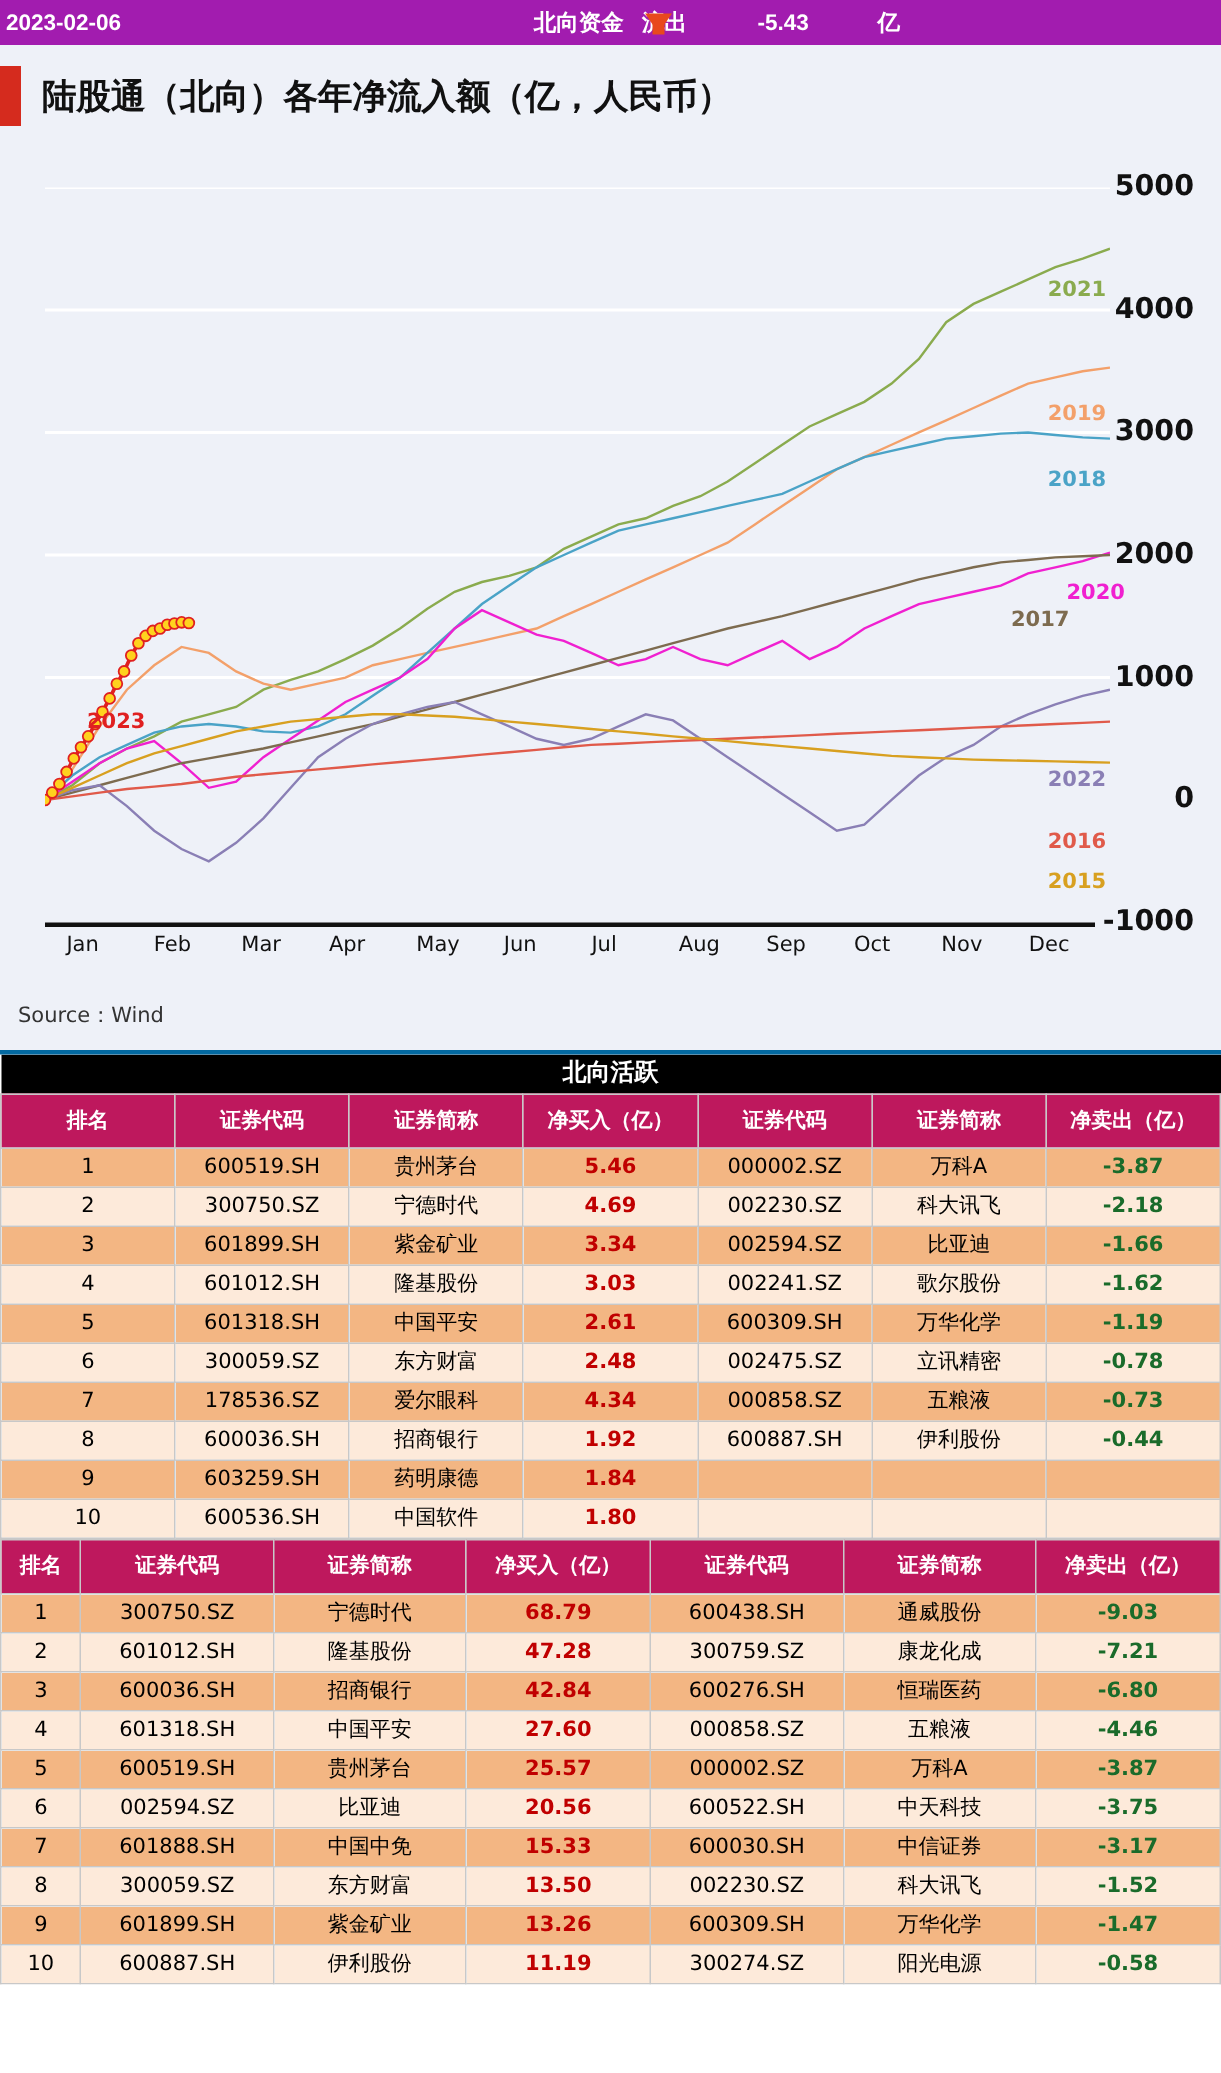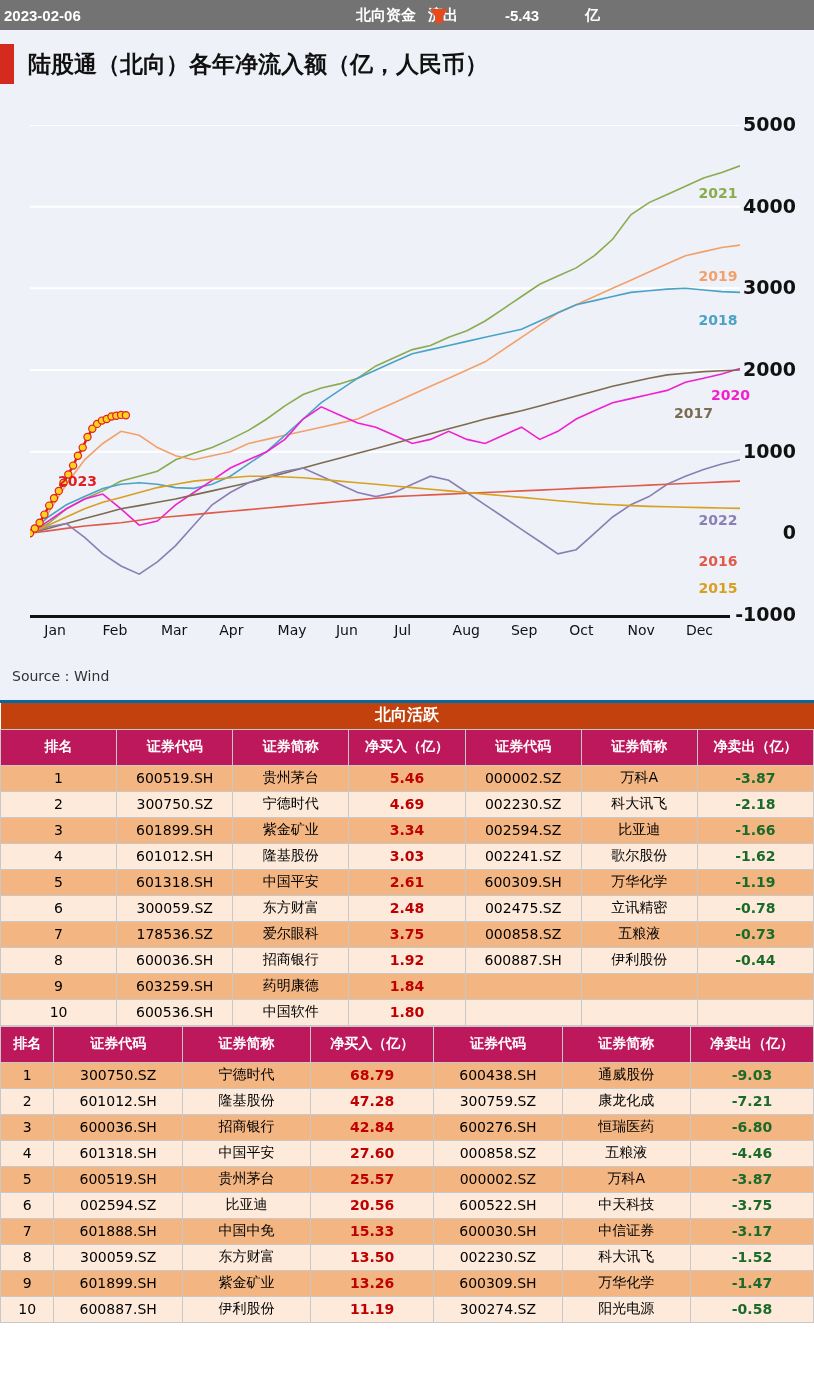--- a/index.html
+++ b/index.html
@@ -6,21 +6,21 @@
   html, body { margin:0; padding:0; }
   body {
     width: 814px;
     font-family: "Liberation Sans", "DejaVu Sans", sans-serif;
     background: #ffffff;
     color: #000;
   }
   
   .topbar {
     height: 30px;
-    background: #737373;
+    background: #a21caf;
     color: #fff;
     display: flex;
     align-items: center;
     font-size: 15px;
     font-weight: bold;
     position: relative;
   }
   .topbar .date { margin-left: 4px; color:#fff; letter-spacing:0px; }
   .topbar .mid {
     position:absolute; left:0; right:0; text-align:center;
@@ -86,21 +86,21 @@
     font-family:"DejaVu Sans","Liberation Sans",sans-serif;
   }
   .source {
     position:absolute; left: 12px; bottom: 14px; font-size:14px; color:#333;
     font-family:"DejaVu Sans","Liberation Sans",sans-serif;
   }
 
   
   table { border-collapse: collapse; width: 814px; table-layout: fixed; }
   .tbl-title td {
-    background: #c2410c;
+    background: #000000;
     color: #fff;
     font-weight: bold;
     font-size: 16px;
     text-align: center;
     height: 26px;
     font-family:"DejaVu Sans","Liberation Sans",sans-serif;
   }
   .tbl-head td {
     background: #be185d;
     color: #fff;
@@ -302,21 +302,21 @@
           <td class="col-name">东方财富</td>
           <td class="col-val buy">2.48</td>
           <td class="col-code">002475.SZ</td>
           <td class="col-name">立讯精密</td>
           <td class="col-val sell">-0.78</td>
         </tr>
         <tr class="odd">
           <td class="col-rank">7</td>
           <td class="col-code">178536.SZ</td>
           <td class="col-name">爱尔眼科</td>
-          <td class="col-val buy">3.75</td>
+          <td class="col-val buy">4.34</td>
           <td class="col-code">000858.SZ</td>
           <td class="col-name">五粮液</td>
           <td class="col-val sell">-0.73</td>
         </tr>
         <tr class="even">
           <td class="col-rank">8</td>
           <td class="col-code">600036.SH</td>
           <td class="col-name">招商银行</td>
           <td class="col-val buy">1.92</td>
           <td class="col-code">600887.SH</td>

